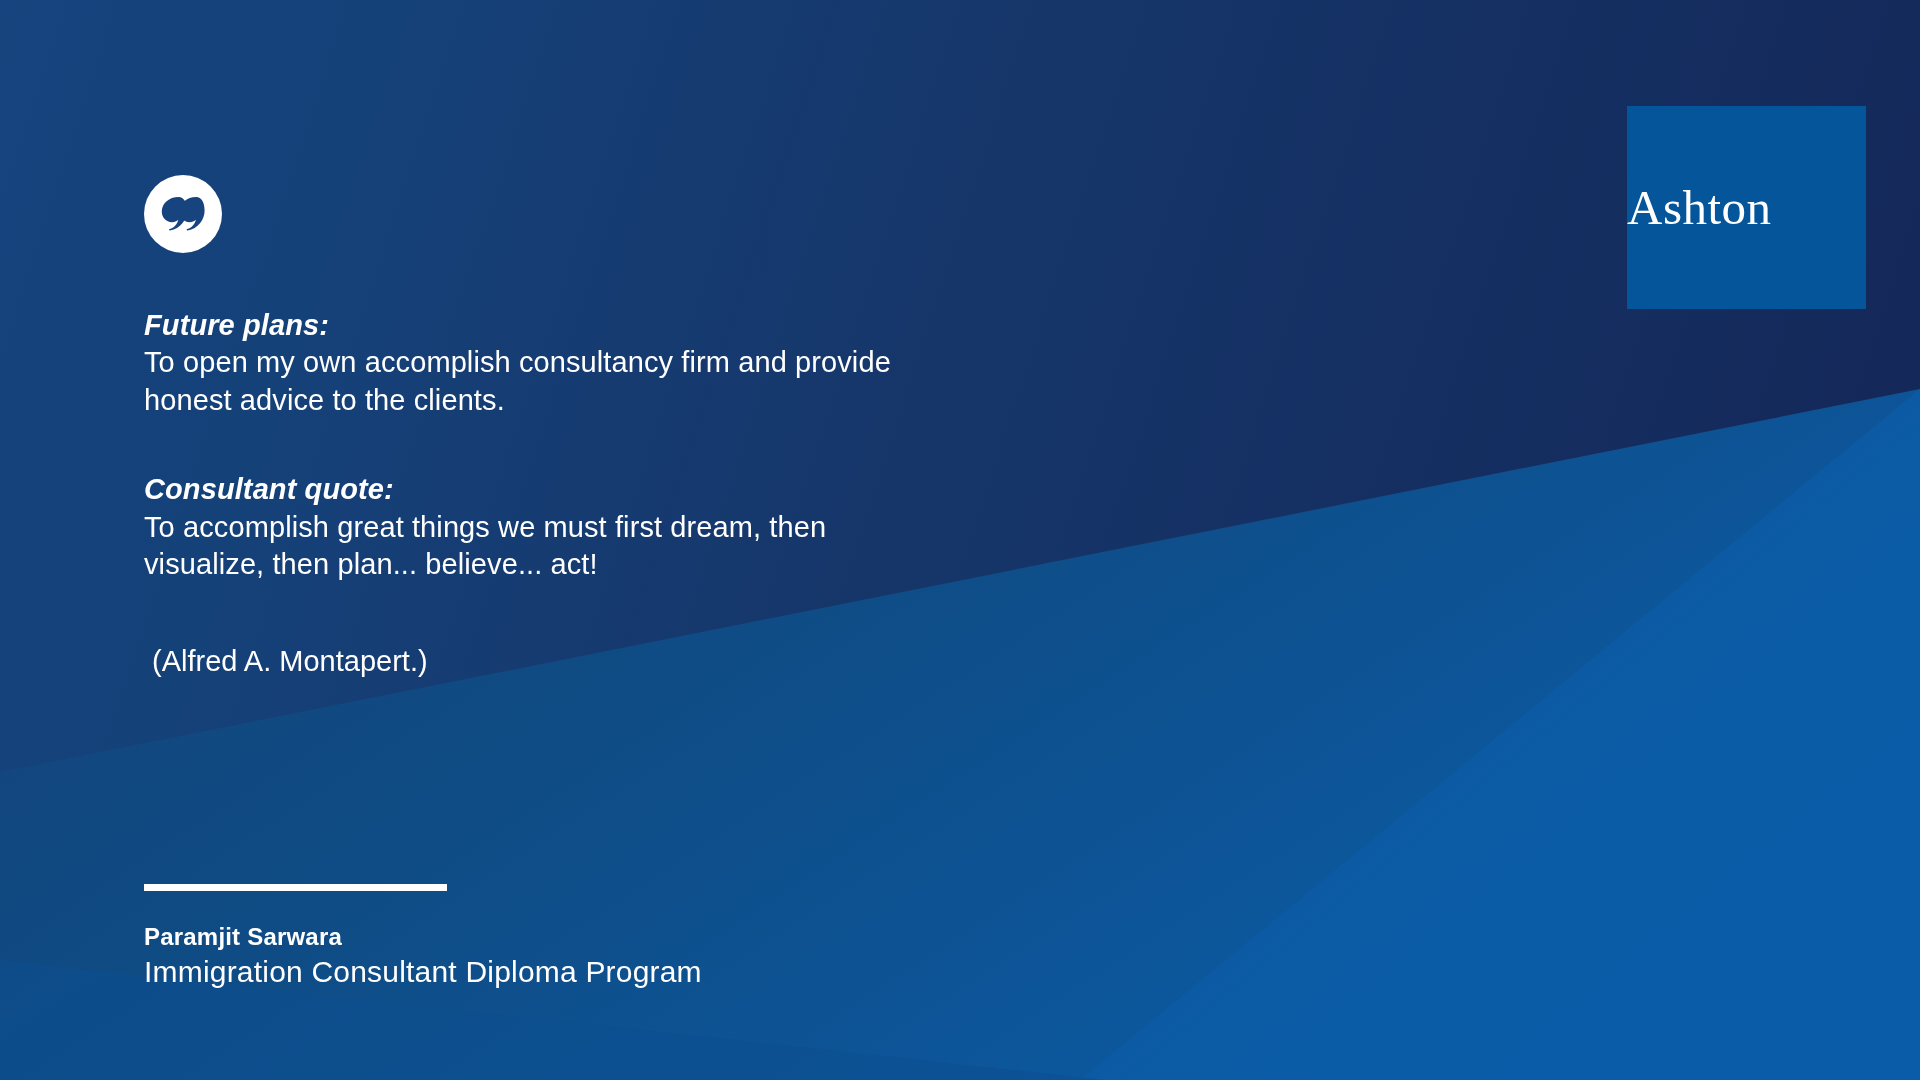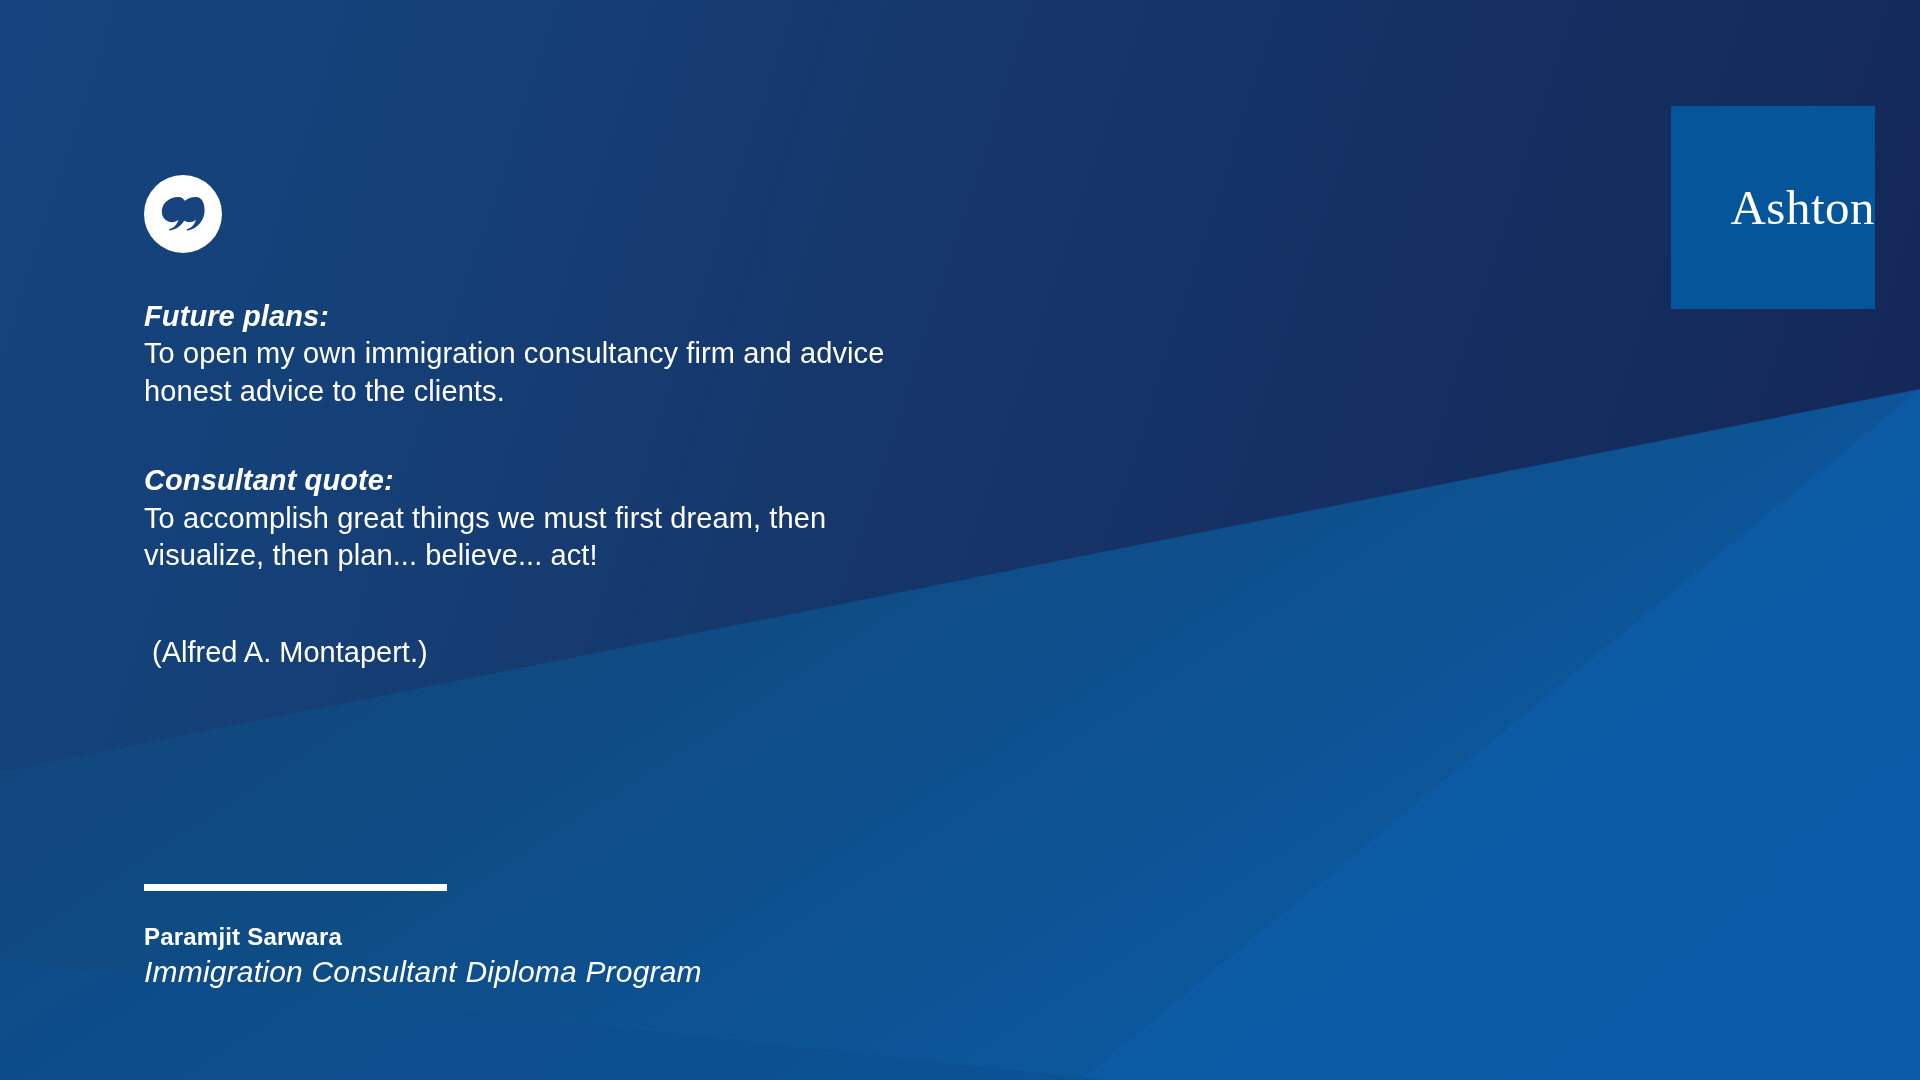--- a/index.html
+++ b/index.html
@@ -40,21 +40,21 @@
     display: flex;
     align-items: center;
     justify-content: center;
   }
   .quote-badge svg { display: block; }
 
   
   .copy {
     position: absolute;
     left: 144px;
-    top: 298px;
+    top: 307px;
     width: 1060px;
     color: #ffffff;
   }
   .lede {
     font-size: 29px;
     font-weight: 700;
     font-style: italic;
     line-height: 1.29;
     letter-spacing: 0.1px;
     margin: 0;
@@ -94,34 +94,33 @@
     line-height: 1.3;
     margin: 0;
     letter-spacing: 0.2px;
   }
   .sig-role {
     font-size: 30px;
     font-weight: 400;
     line-height: 1.3;
     margin: 0;
     letter-spacing: 0.2px;
-    font-style: italic;
   }
 
   
   .logo {
     position: absolute;
-    left: 1671px;
+    left: 1627px;
     top: 106px;
-    width: 204px;
+    width: 239px;
     height: 203px;
     background: #04559a;
     display: flex;
     align-items: center;
-    justify-content: flex-end;
+    justify-content: flex-start;
   }
   .logo-word {
     font-family: "Liberation Serif", serif;
     color: #ffffff;
     font-size: 49px;
     letter-spacing: 0.5px;
     line-height: 1;
   }
 </style>
 </head>
@@ -151,21 +150,21 @@
 
   <div class="quote-badge">
     <svg width="44" height="34" viewBox="0 0 44 34" aria-hidden="true">
       <path d="M17.6 0C8.1 0 0.8 6.3 0.8 14.6c0 6.1 4.3 10.6 10.1 10.6 2.6 0 4.8-0.9 6.4-2.4-0.9 4.4-4.2 7.9-8.6 9.3-0.9 0.3-0.7 1.7 0.3 1.5C19.4 31.7 26 23 26 13.6 26 5.5 22.9 0 17.6 0z" fill="#17437e"></path>
       <path d="M35.2 0c-9.5 0-16.8 6.3-16.8 14.6 0 6.1 4.3 10.6 10.1 10.6 2.6 0 4.8-0.9 6.4-2.4-0.9 4.4-4.2 7.9-8.6 9.3-0.9 0.3-0.7 1.7 0.3 1.5C37 31.7 43.6 23 43.6 13.6 43.6 5.5 40.5 0 35.2 0z" fill="#17437e"></path>
     </svg>
   </div>
 
   <div class="copy">
     <p class="lede">Future plans:</p>
-    <p class="body-text">To open my own immigration consultancy firm and advice
+    <p class="body-text">To open my own accomplish consultancy firm and provide
 honest advice to the clients.</p>
     <div class="block-gap"></div>
     <p class="lede">Consultant quote:</p>
     <p class="body-text">To accomplish great things we must first dream, then
 visualize, then plan... believe... act!</p>
     <div class="block-gap"></div>
     <p class="attrib">(Alfred A. Montapert.)</p>
   </div>
 
   <div class="signature">

